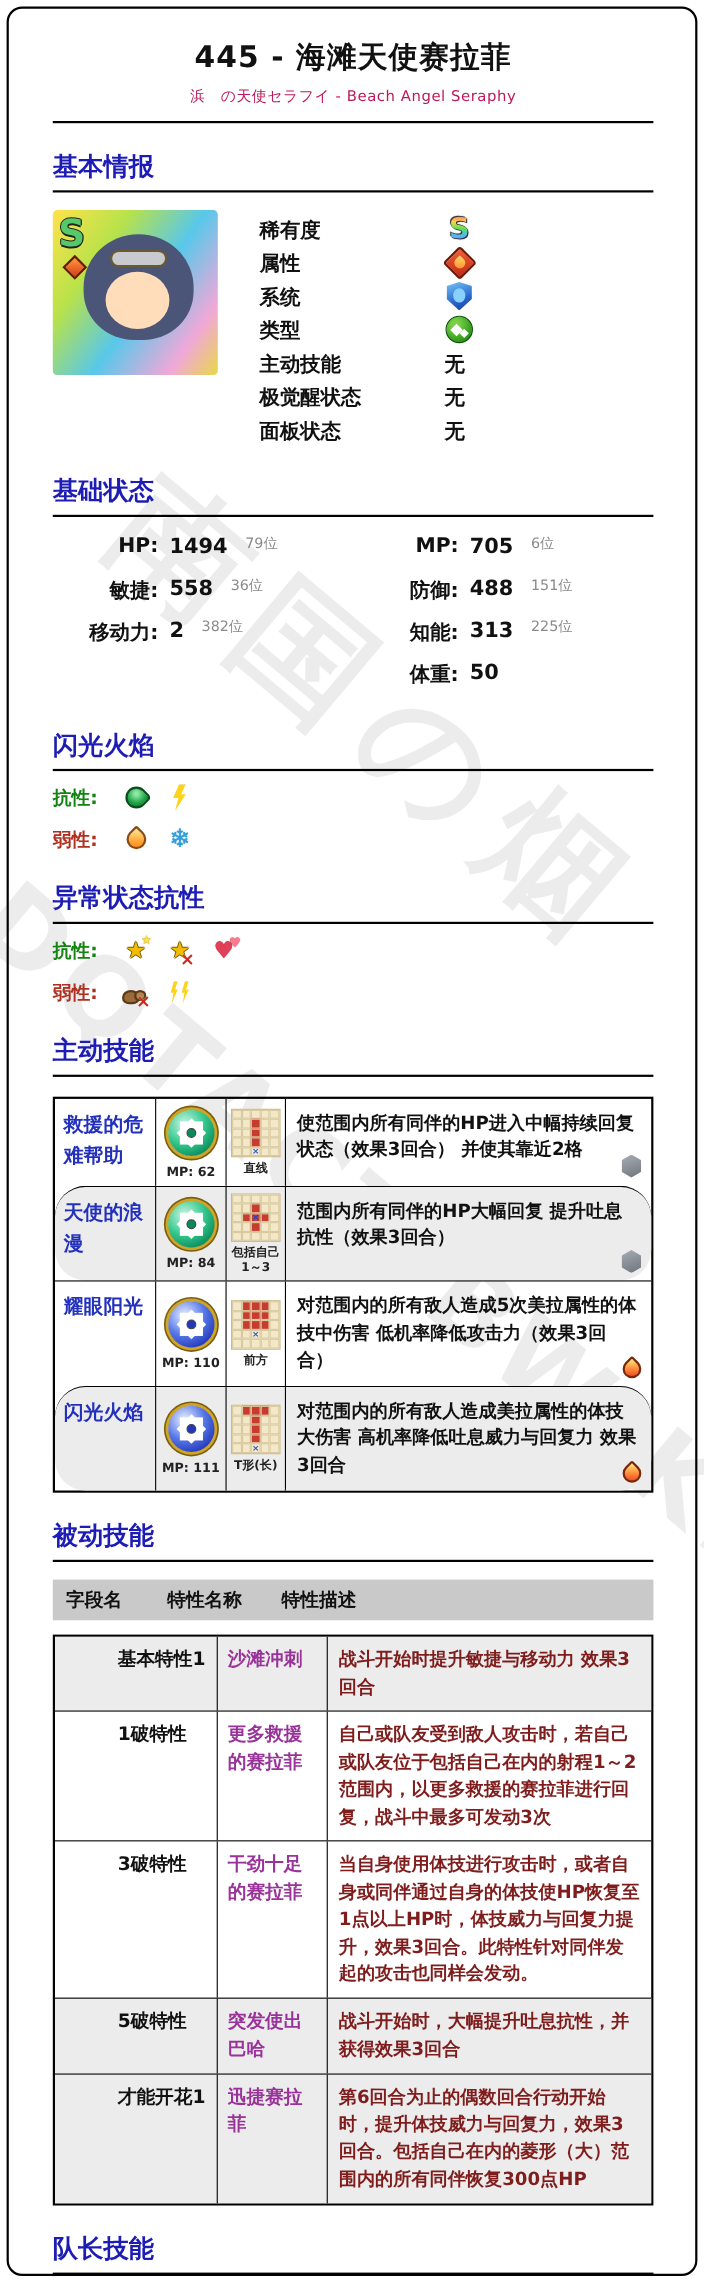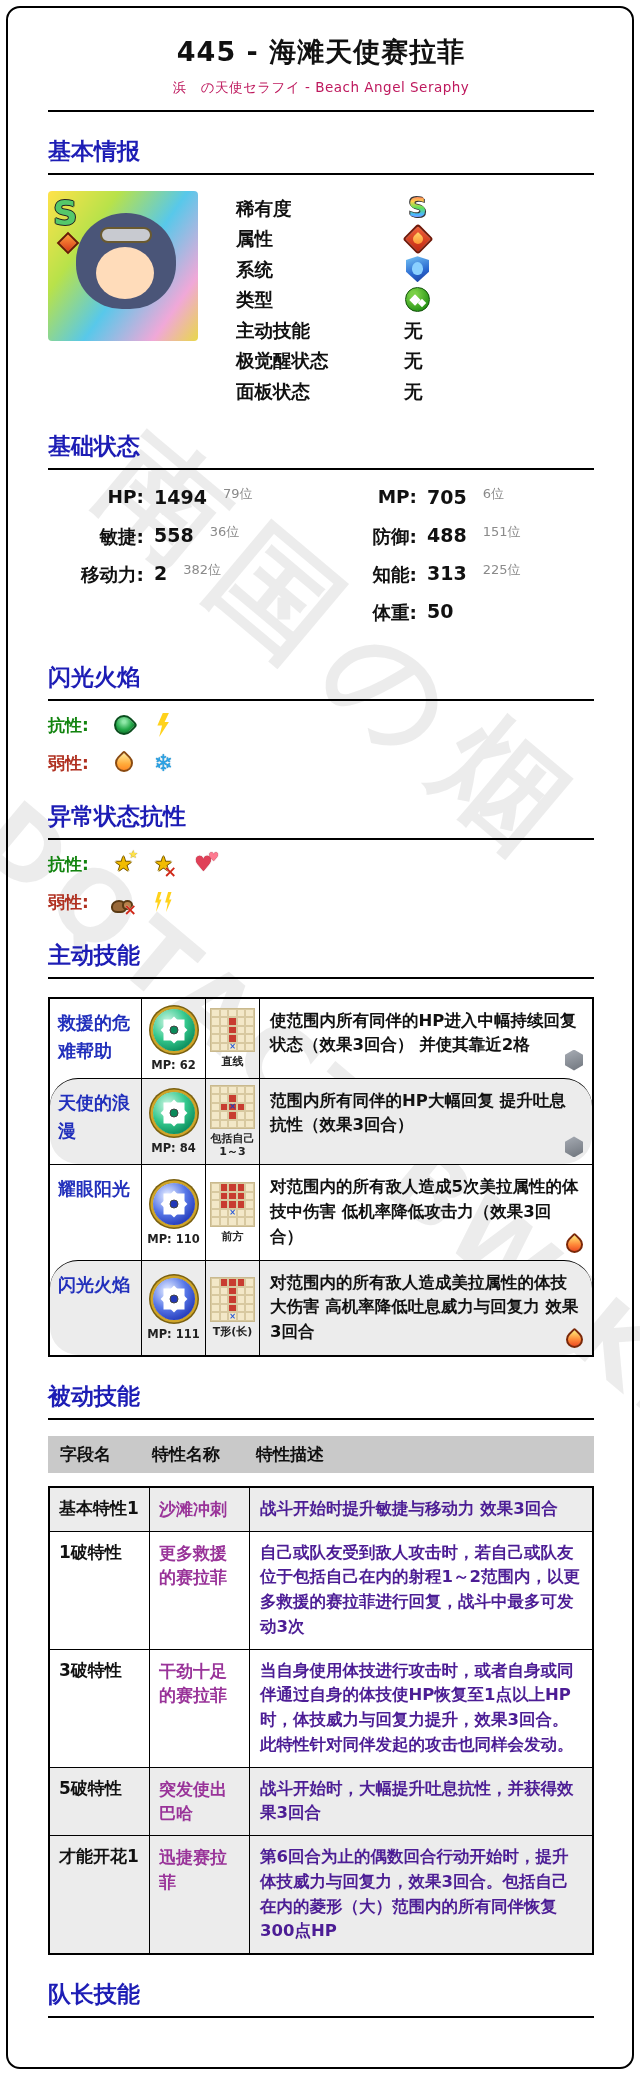--- a/index.html
+++ b/index.html
@@ -116,26 +116,26 @@
   .flamebadge { display:block; width:17px; height:17px; border-radius:2px 50% 50% 50%; transform:rotate(45deg);
                 background:linear-gradient(135deg,#ffd86a 10%,#ff8a3a 50%,#e83418); border:2px solid #7a2808; }
 
   
   .passive-header { display:flex; background:#c9c9c9; margin-top:16px; padding:7px 0; }
   .ph-col { font-size:17px; font-weight:bold; color:#111; }
   .ph-col.c1 { width:100px; padding-left:12px; }
   .ph-col.c2 { width:100px; padding-left:4px; }
   .ph-col.c3 { flex:1; padding-left:8px; }
   .passive-table { border:2px solid #000; margin-top:13px; }
-  .passive-row { display:flex; border-top:1.5px solid #000; }
+  .passive-row { display:flex; border-top:1.5px solid #000;padding-left:48px; }
   .passive-row:first-child { border-top:none; }
   .passive-row.shade { background:#ececec; }
   .pv-field { width:100px; flex:0 0 auto; border-right:1.5px solid #000; padding:9px 6px 9px 9px; font-size:17px; font-weight:bold; color:#111; }
   .pv-trait { width:100px; flex:0 0 auto; border-right:1.5px solid #000; padding:9px 6px 9px 9px; font-size:17px; font-weight:bold; color:#993399; line-height:1.45; }
-  .pv-desc { flex:1; padding:9px 10px; font-size:16.5px; font-weight:600; color:#4c1d95; line-height:1.5; }
+  .pv-desc { flex:1; padding:9px 10px; font-size:16.5px; font-weight:600; color:#7f1d1d; line-height:1.5; }
 </style>
 </head>
 <body>
 
 <div class="page">
   <div class="frame"></div>
   <div class="watermark wm-author">南国の烟</div>
   <div class="watermark wm-source">DQTACT BWIKI</div>
 
   <div class="content">

